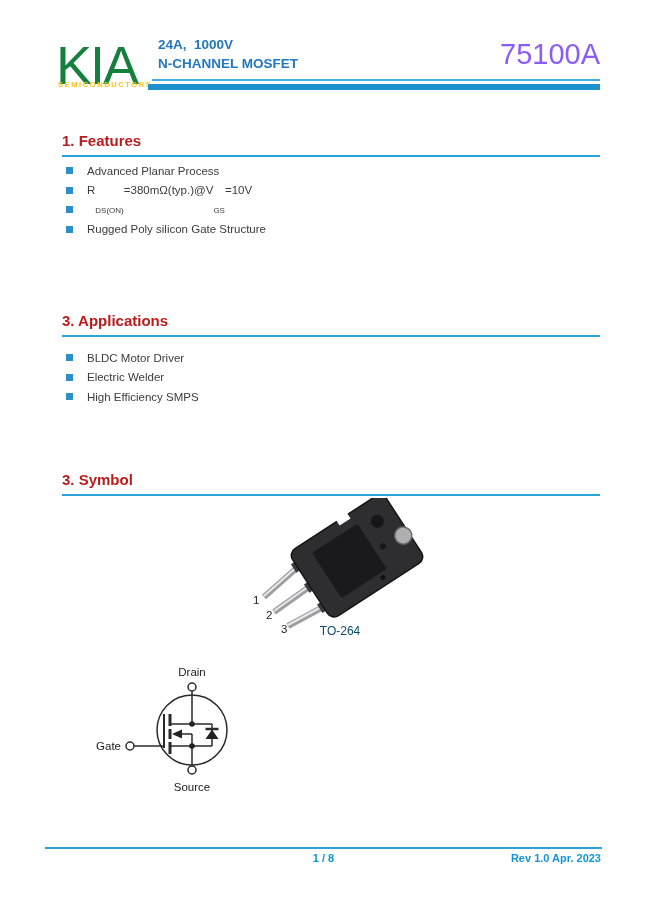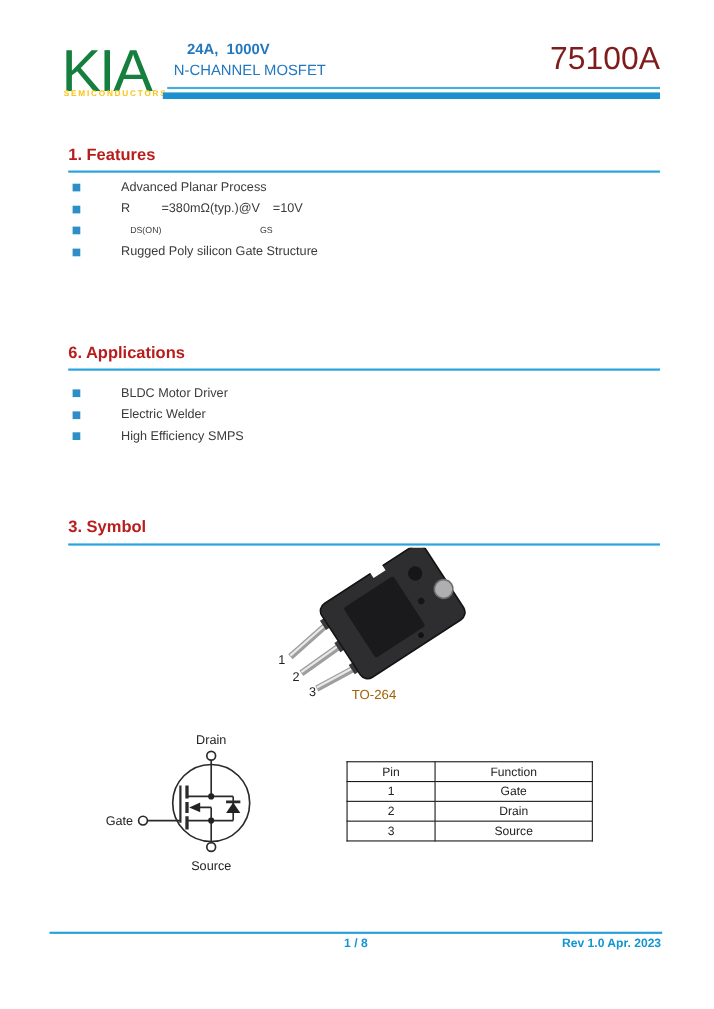--- a/index.html
+++ b/index.html
@@ -7,42 +7,42 @@
   .page {
     position:relative; width:649px; height:917px; background:#ffffff;
     font-family:"Liberation Sans", sans-serif; color:#333; overflow:hidden;
   }
   
   .brand { position:absolute; left:56px; top:26px; font-size:54px; font-weight:normal;
            letter-spacing:-2px; color:#15803d; line-height:1;margin-top:12px; }
   .brand-sub { position:absolute; left:58px; top:80px; font-size:7.5px; font-weight:bold;
                letter-spacing:1.6px; color:#FCC315; }
   .rating { position:absolute; left:158px; top:37px; font-size:13.5px; font-weight:bold;
-            color:#2277BE; white-space:pre;margin-left:12px; }
-  .ptype  { position:absolute; left:158px; top:56px; font-size:13.5px; font-weight:normal;
+            color:#2277BE; white-space:pre; }
+  .ptype  { position:absolute; left:158px; top:56px; font-size:13.5px; font-weight:bold;
             color:#2277BE; }
   .partno { position:absolute; right:49px; top:38px; font-size:29px; font-weight:400;
-            color:#7f1d1d; letter-spacing:0; }
+            color:#8b5cf6; letter-spacing:0; }
   .hr-thin  { position:absolute; left:152px; top:79px;  width:448px; height:2px; background:#45AEE0; }
   .hr-thick { position:absolute; left:148px; top:84px; width:452px; height:6px; background:#1E90CD; }
   
   .sec-title { position:absolute; left:62px; font-size:15px; font-weight:bold; color:#b91c1c; }
   .sec-rule  { position:absolute; left:62px; width:538px; height:2px; background:#29A3DC; }
   .t-features { top:132px; } .r-features { top:155px; }
   .t-apps     { top:312px; } .r-apps     { top:335px; }
   .t-symbol   { top:471px; } .r-symbol   { top:494px; }
   .list { position:absolute; left:62px; display:flex; flex-direction:column; }
   .l-features { top:161px; } .l-apps { top:348px; }
-  .row { display:flex; align-items:center; height:19.5px; font-size:11.5px; color:#3b3b3b;gap:23px; }
+  .row { display:flex; align-items:center; height:19.5px; font-size:11.5px; color:#3b3b3b; }
   .sq { width:7px; height:7px; background:#2E8FC8; margin-left:4px; margin-right:14px; flex:0 0 auto; }
   .sub { font-size:8px; position:relative; top:19px; }
   
   .pkg-svg { position:absolute; left:235px; top:498px; }
   .pkg-label { position:absolute; left:310px; top:624px; width:60px; text-align:center;
-               font-size:12px; color:#a16207; }
+               font-size:12px; color:#0c4a6e; }
   .sym-svg { position:absolute; left:85px; top:660px; }
   .pin-table { position:absolute; left:315px; top:692px; border-collapse:collapse;
                font-size:11px; color:#222; }
   .pin-table td { border:1.5px solid #1a1a1a; text-align:center; height:18px; padding:0 4px; }
   .pin-table .c1 { width:80px; } .pin-table .c2 { width:143px; }
   
   .foot-rule { position:absolute; left:45px; top:847px; width:557px; height:2px; background:#2BA0DA; }
   .foot-page { position:absolute; left:45px; top:852px; width:557px; text-align:center;
                font-size:11px; font-weight:bold; color:#1295D2; }
   .foot-rev  { position:absolute; right:48px; top:852px; font-size:11px; font-weight:bold; color:#1295D2; }
@@ -74,21 +74,21 @@
     </div>
     <div class="row">
       <span class="sq"></span>
     </div>
     <div class="row">
       <span class="sq"></span>
       <span>Rugged Poly silicon Gate Structure</span>
     </div>
   </div>
 
-  <div class="sec-title t-apps">6. Applications</div>
+  <div class="sec-title t-apps">3. Applications</div>
   <div class="sec-rule r-apps"></div>
   <div class="list l-apps">
     <div class="row">
       <span class="sq"></span>
       <span>BLDC Motor Driver</span>
     </div>
     <div class="row">
       <span class="sq"></span>
       <span>Electric Welder</span>
     </div>
@@ -150,38 +150,18 @@
       <line x1="107" y1="86" x2="107" y2="106"></line>
       <line x1="127" y1="64" x2="127" y2="86"></line>
       <line x1="120.5" y1="69" x2="133.5" y2="69" stroke-width="2.5"></line>
     </g>
     <polygon points="87,74 97,69.5 97,78.5" fill="#222"></polygon>
     <polygon points="120.5,79 133.5,79 127,69.5" fill="#222"></polygon>
     <circle cx="107" cy="64" r="2.8" fill="#222"></circle>
     <circle cx="107" cy="86" r="2.8" fill="#222"></circle>
   </svg>
 
-  <table class="pin-table">
-    <tbody>
-      <tr>
-        <td class="c1">Pin</td>
-        <td class="c2">Function</td>
-      </tr>
-      <tr>
-        <td class="c1">1</td>
-        <td class="c2">Gate</td>
-      </tr>
-      <tr>
-        <td class="c1">2</td>
-        <td class="c2">Drain</td>
-      </tr>
-      <tr>
-        <td class="c1">3</td>
-        <td class="c2">Source</td>
-      </tr>
-    </tbody>
-  </table>
 
   <div class="foot-rule"></div>
   <div class="foot-page">1 / 8</div>
   <div class="foot-rev">Rev 1.0 Apr. 2023</div>
 
 </div>
 
 </body></html>

